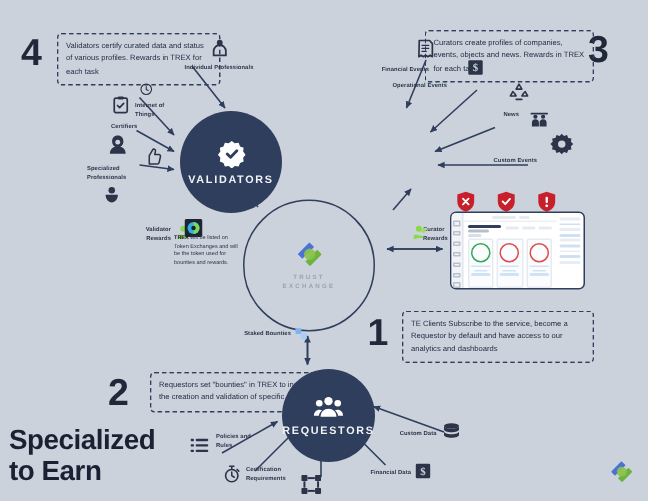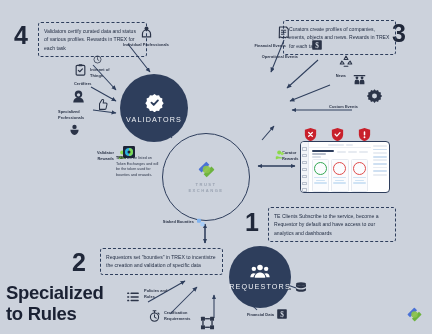--- a/index.html
+++ b/index.html
@@ -14,26 +14,26 @@
 
   
   .hub{
     position:absolute;border-radius:50%;
     background:#2e3e5c;
     display:flex;flex-direction:column;align-items:center;justify-content:center;
     color:#ffffff;
   }
   .hub .hub-ico{display:block;line-height:0;margin-bottom:3px;}
   .hub .hub-label{
-    font-size:7.2px;letter-spacing:1.15px;font-weight:400;color:#f0f2f6;
+    font-size:7.2px;letter-spacing:1.15px;font-weight:700;color:#f0f2f6;
     text-transform:uppercase;
   }
   #node-validators{left:120px;top:74px;width:68px;height:68px;}
   #node-curators{left:244px;top:74px;width:68px;height:68px;}
-  #node-requestors{left:188px;top:246px;width:62px;height:62px;margin-left:41px;}
+  #node-requestors{left:188px;top:246px;width:62px;height:62px;}
 
   
   #center-ring{
     position:absolute;left:162px;top:133px;width:86px;height:86px;
     border:1.6px solid #2e3e5c;border-radius:50%;
     display:flex;flex-direction:column;align-items:center;justify-content:center;
     background:transparent;
   }
   #center-ring .ring-word{
     font-size:4.1px;letter-spacing:1.5px;color:#9aa3b2;margin-top:3px;line-height:1.5;
@@ -178,21 +178,21 @@
   <div class="callout" id="callout-3">Curators create profiles of companies, events, objects and news.  Rewards in TREX for each task.</div>
 
   <div class="callout-num" id="num-1">1</div>
   <div class="callout" id="callout-1">TE Clients Subscribe to the service, become a Requestor by default and have access to our analytics and dashboards</div>
 
   <div class="callout-num" id="num-2">2</div>
   <div class="callout" id="callout-2">Requestors set "bounties" in TREX to incentivize the creation and validation of specific data</div>
 
   <div id="page-title">
     <div>Specialized</div>
-    <div>to Rules</div>
+    <div>to Earn</div>
   </div>
 
   <div class="sat" style="left:140px;top:25px;">
     <svg width="13" height="14" viewBox="0 0 24 24">
         <circle cx="12" cy="5.4" r="3.6" fill="#2b3448"></circle>
         <path d="M4.5 21v-5.2a7.5 7.5 0 0 1 15 0V21z" fill="none" stroke="#2b3448" stroke-width="2.2"></path>
       </svg>
   </div>
   <div class="nlabel c" style="left:111px;top:42px;width:70px;">Individual Professionals</div>
 

